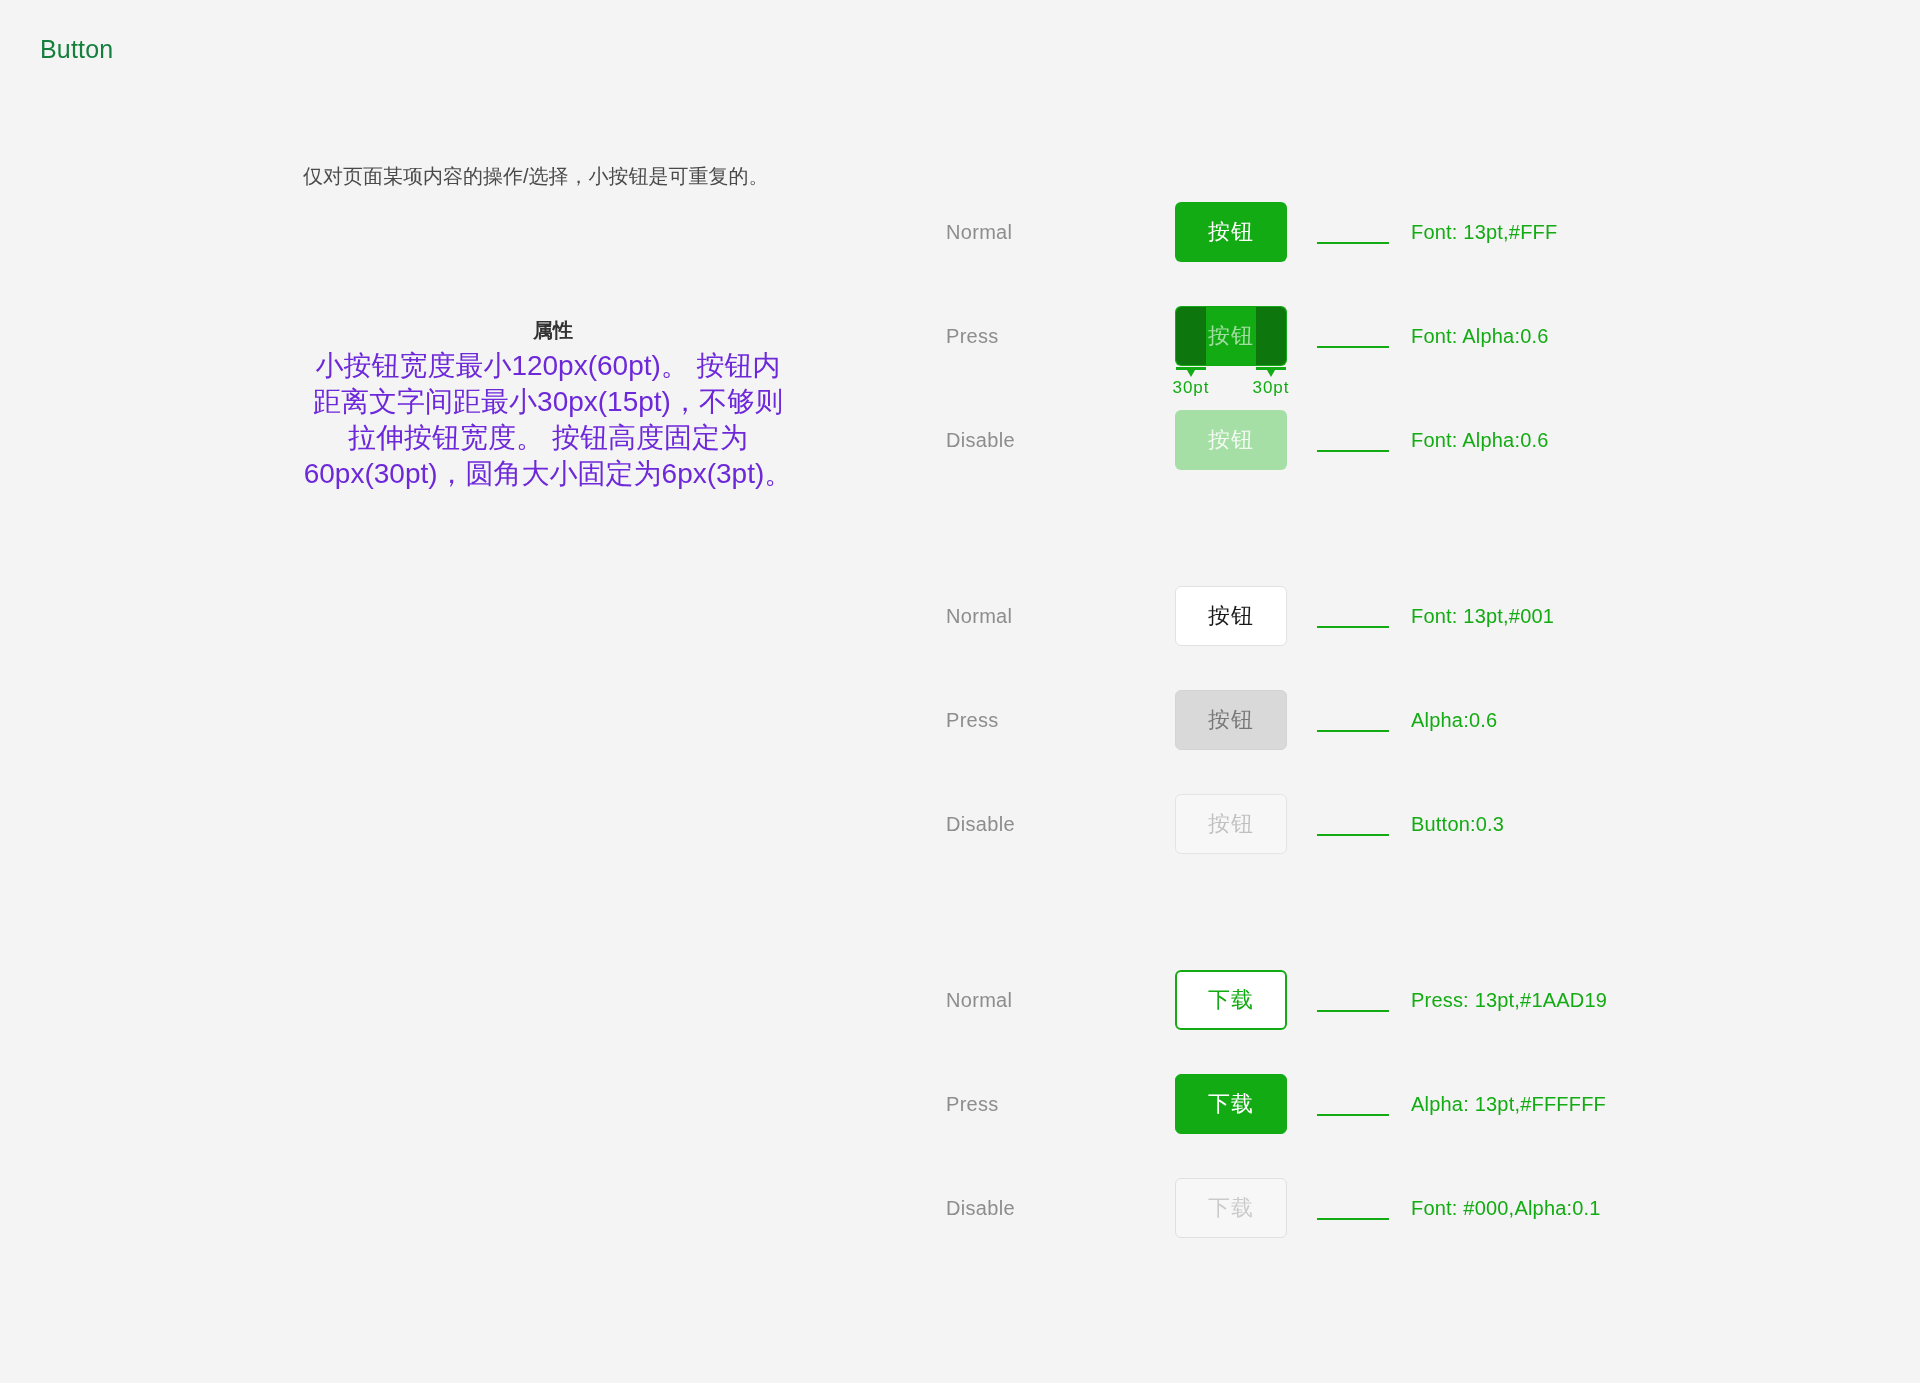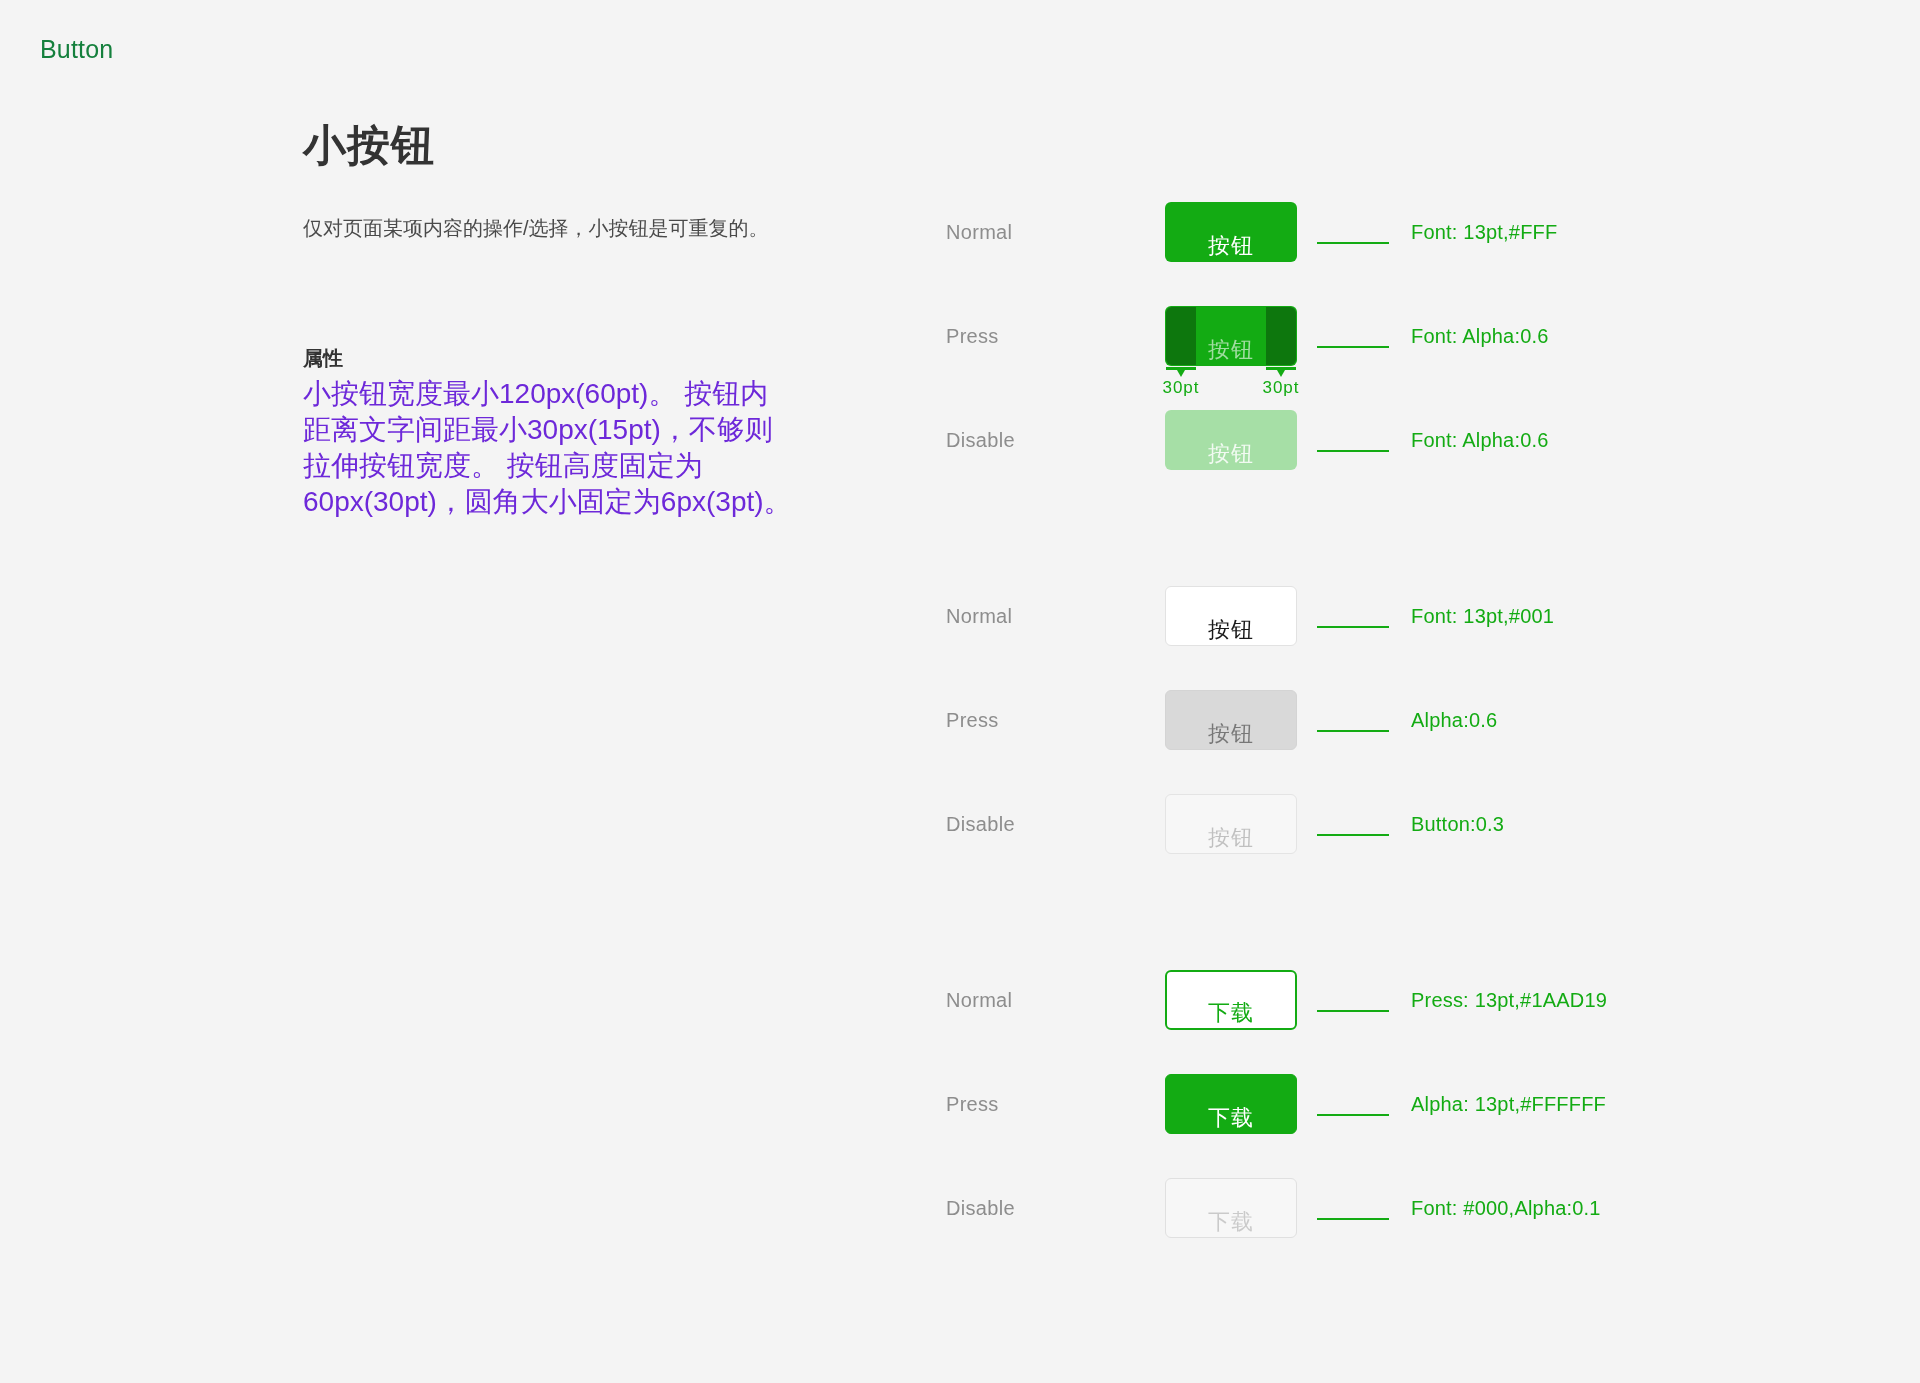--- a/index.html
+++ b/index.html
@@ -48,21 +48,22 @@
 
   .doc-intro {
     margin-top: 38px;
     font-size: 20px;
     line-height: 36px;
     color: #4a4a4a;
     width: 490px;
   }
 
   .doc-props {
-    margin-top: 94px;
+    margin-top: 118px;
+    text-align: center;
   }
 
   .doc-props-title {
     font-size: 20px;
     font-weight: bold;
     color: #333333;
     line-height: 36px;
   }
 
   .doc-props-body {
@@ -103,25 +104,25 @@
     width: 200px;
     flex: none;
     display: flex;
     justify-content: center;
     position: relative;
   }
 
   
   .btn {
     position: relative;
-    width: 132px;
+    width: 112px;
     height: 60px;
     border-radius: 6px;
     display: flex;
-    align-items: flex-end;
+    align-items: center;
     justify-content: center;
     font-size: 22px;
     letter-spacing: 1px;
     border: 1px solid transparent;
     white-space: nowrap;
   }
 
   
   .btn--primary        { background: #13ab13; color: #ffffff; }
   .btn--primary-press  { background: #13ab13; color: rgba(255,255,255,0.6); }
@@ -208,21 +209,20 @@
   }
 </style>
 </head>
 <body>
 
 <div class="page">
 
   <div class="app-title">Button</div>
 
   <div class="doc">
-    <div class="doc-title">小按钮</div>
     <div class="doc-intro">仅对页面某项内容的操作/选择，小按钮是可重复的。</div>
     <div class="doc-props">
       <div class="doc-props-title">属性</div>
       <div class="doc-props-body">小按钮宽度最小120px(60pt)。
 按钮内距离文字间距最小30px(15pt)，不够则拉伸按钮宽度。
 按钮高度固定为60px(30pt)，圆角大小固定为6px(3pt)。</div>
     </div>
   </div>
 
   <div class="spec">

